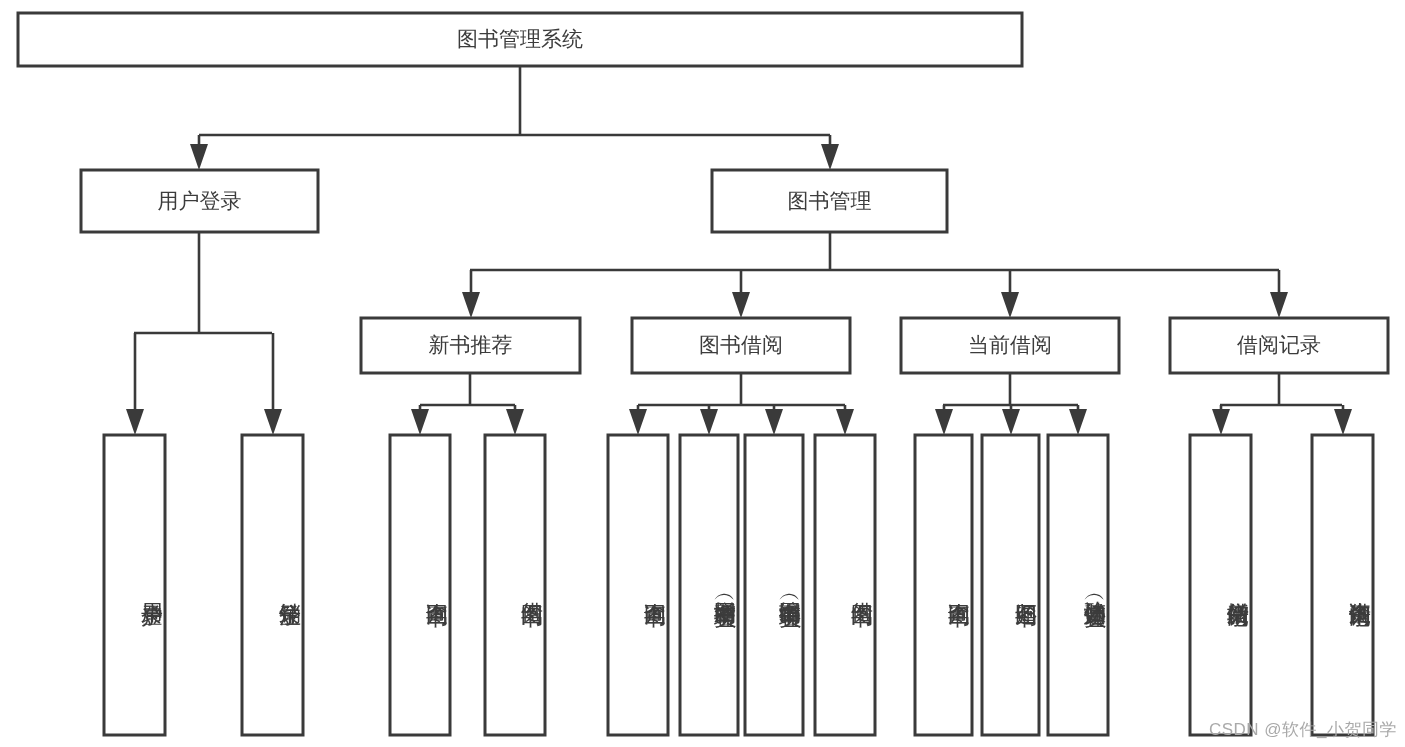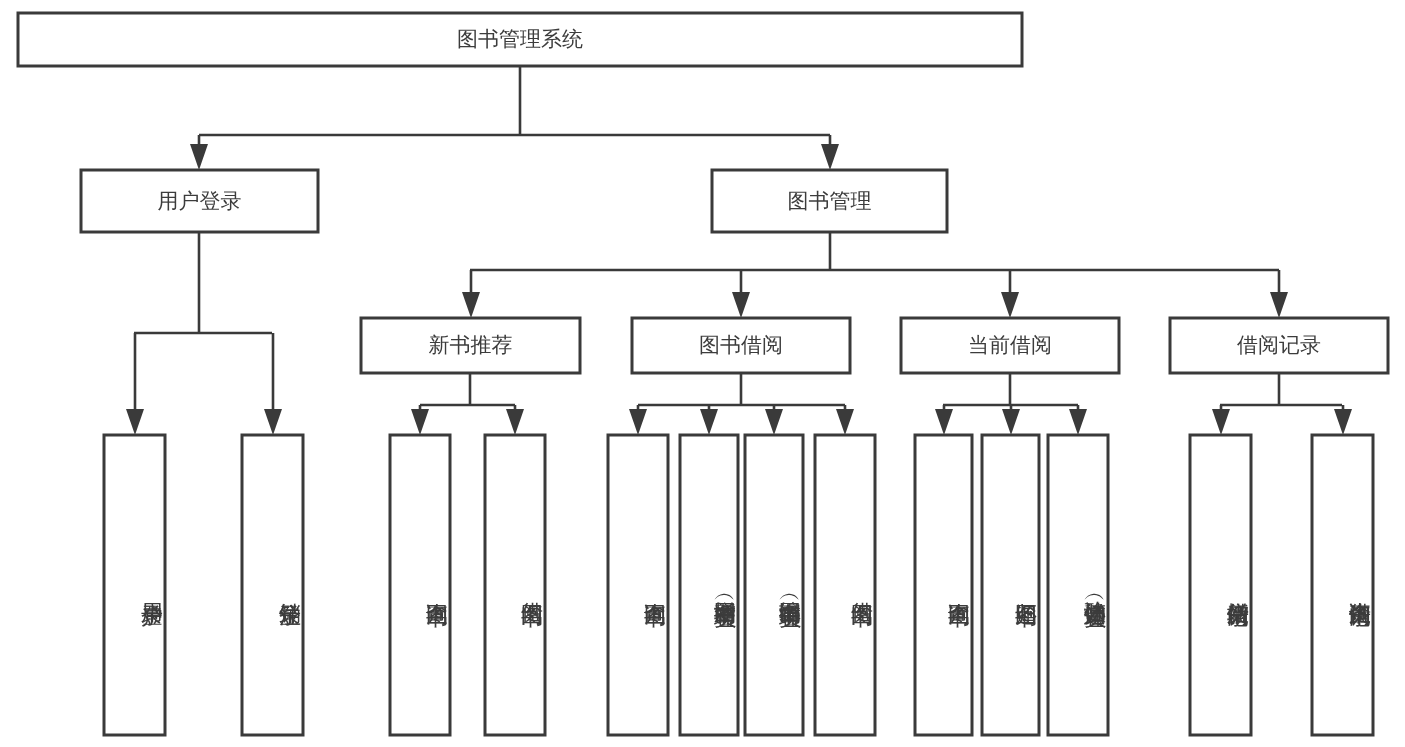--- a/index.html
+++ b/index.html
@@ -168,13 +168,14 @@
       <div class="leaf-label" style="left: 680px; top: 449px; width: 58px; height: 276px;">新增图书（管理员）</div>
       <div class="leaf-label" style="left: 745px; top: 449px; width: 58px; height: 276px;">编辑图书（管理员）</div>
       <div class="leaf-label" style="left: 815px; top: 449px; width: 60px; height: 276px;">借阅图书</div>
       <div class="leaf-label" style="left: 915px; top: 449px; width: 57px; height: 276px;">查询图书</div>
       <div class="leaf-label" style="left: 982px; top: 449px; width: 57px; height: 276px;">归还图书</div>
       <div class="leaf-label" style="left: 1048px; top: 449px; width: 60px; height: 276px;">确认归还（管理员）</div>
       <div class="leaf-label" style="left: 1190px; top: 449px; width: 61px; height: 276px;">新增借阅记录</div>
       <div class="leaf-label" style="left: 1312px; top: 449px; width: 61px; height: 276px;">查询借阅记录</div>
     </div>
 
+  <div id="watermark">CSDN @软件_小贺同学</div>
 </div>
 
 </body></html>

